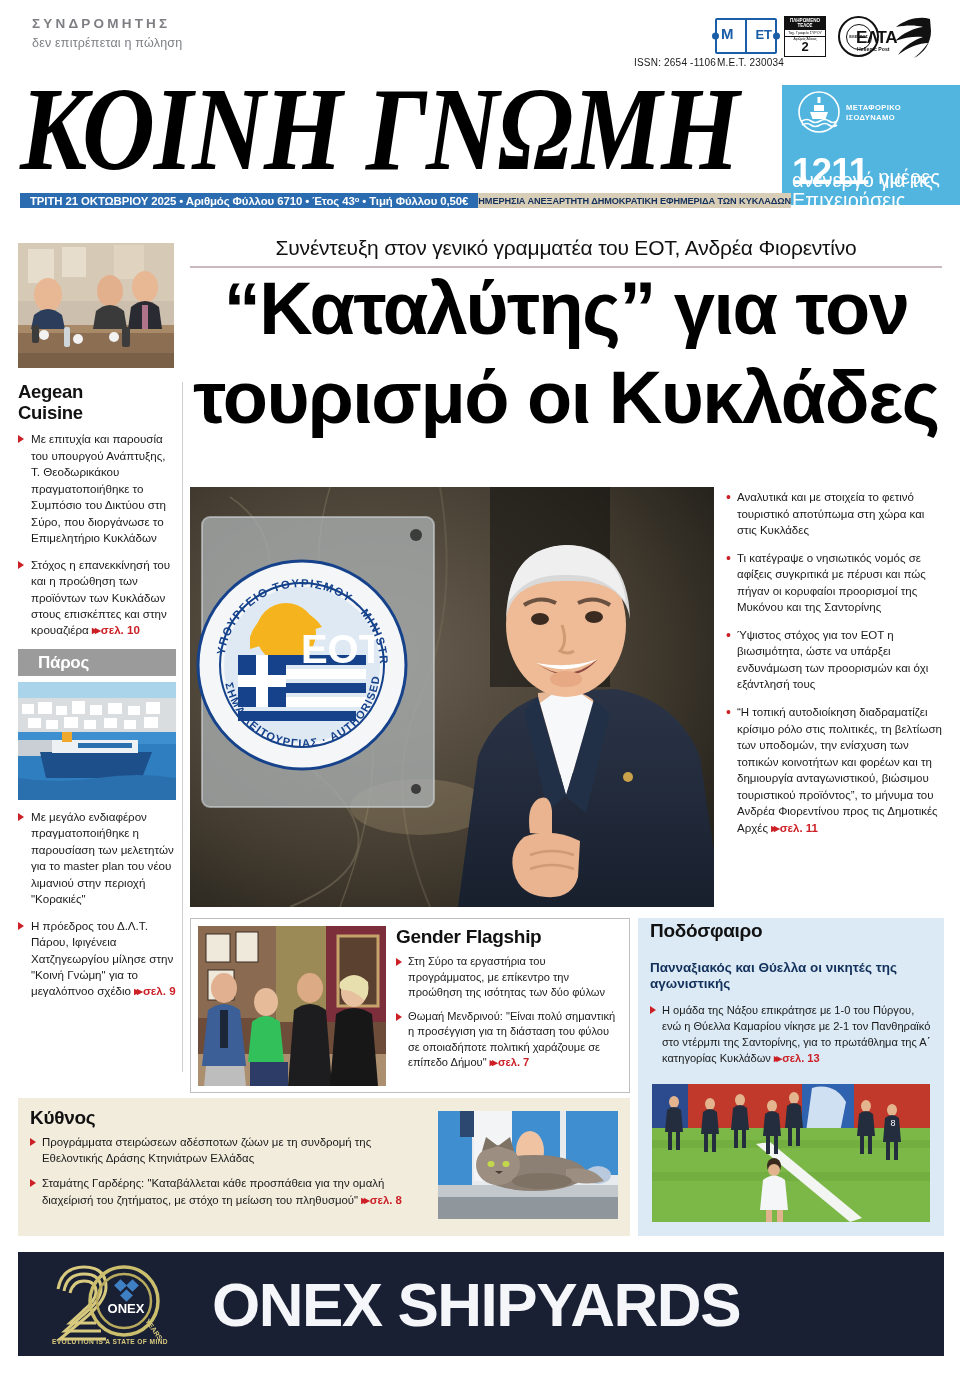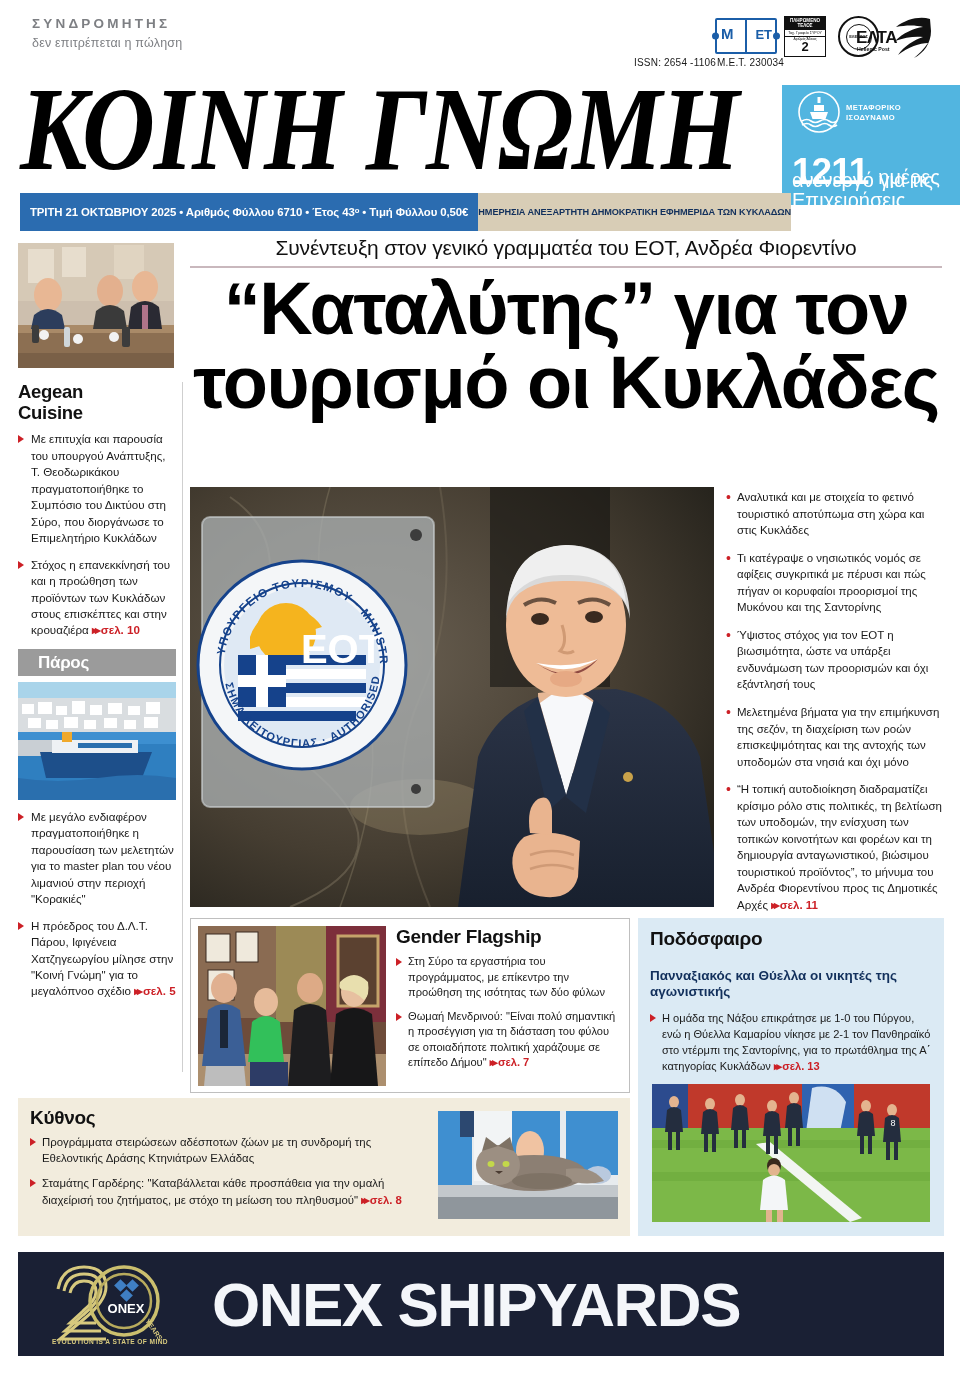--- a/index.html
+++ b/index.html
@@ -96,21 +96,21 @@
     position: absolute; left: 64px; top: 18px; font-size: 7.6px; font-weight: 700;
     letter-spacing: .4px; line-height: 1.3;
   }
   .days-num-row { position: absolute; left: 10px; top: 68px; display: flex; align-items: baseline; gap: 10px; }
   .days-num { font-size: 37px; font-weight: 800; letter-spacing: -1px; line-height: 1; }
   .days-word { font-size: 20px; font-weight: 400; }
   .days-l2 { position: absolute; left: 10px; top: 84px; font-size: 20px; }
   .days-l3 { position: absolute; left: 10px; top: 104px; font-size: 20px; }
 
   
-  .datebar { position: absolute; left: 20px; top: 193px; width: 742px; height: 38px; display: flex; }
+  .datebar { position: absolute; left: 20px; top: 193px; width: 742px; height: 15px; display: flex; }
   .datebar .blue {
     background: #2b6cb0; color: #fff; font-size: 11.4px; font-weight: 700;
     display: flex; align-items: center; padding: 0 10px; letter-spacing: -.1px;
     white-space: nowrap;
   }
   .datebar .tan {
     background: #d8cdb6; color: #12305c; font-size: 9.2px; font-weight: 700;
     display: flex; align-items: center; padding: 0 0; flex: 1; letter-spacing: -.1px;
     white-space: nowrap;
   }
@@ -122,21 +122,21 @@
     font-family: "Liberation Sans", sans-serif; white-space: nowrap;
   }
   .kicker-rule { margin-top: 6px; height: 2px; background: #c9b8bd; width: 100%; }
 
   .headline {
     position: absolute; left: 190px; top: 273px; width: 752px;
     font-family: "Liberation Sans", sans-serif;
     font-weight: 800; font-size: 74px; line-height: .97;
     color: #000; text-align: center; letter-spacing: -1.5px;
   }
-  .headline .l2 { display: block; margin-top: 2px; }
+  .headline .l2 { display: block; margin-top: 17px; }
 
   
   .lead-photo {
     position: absolute; left: 18px; top: 243px; width: 156px; height: 125px;
     overflow: hidden; background: #6c6257;
   }
   .sidebar { position: absolute; left: 18px; top: 382px; width: 158px; }
   .sb-head {
     font-size: 18.5px; font-weight: 800; color: #111; line-height: 1.12;
     letter-spacing: -.3px; margin-bottom: 8px;
@@ -189,21 +189,21 @@
     font-size: 11.1px; line-height: 1.40; color: #1a1a1a; margin-bottom: 8px;
   }
   .gf-right li:before {
     content: ""; position: absolute; left: 0; top: 4px;
     border-left: 6px solid #cc2026; border-top: 4px solid transparent; border-bottom: 4px solid transparent;
   }
 
   
   .fb-box {
     position: absolute; left: 638px; top: 918px; width: 306px; height: 318px;
-    background: #dbeaf4; padding: 10px 12px;
+    background: #dbeaf4; padding: 2px 12px;
   }
   .fb-kicker { font-size: 19px; font-weight: 800; color: #111; letter-spacing: -.3px; }
   .fb-sub { font-size: 13.5px; font-weight: 800; color: #12305c; line-height: 1.22; margin-top: 18px; }
   .fb-box li {
     list-style: none; position: relative; padding-left: 12px;
     font-size: 11.1px; line-height: 1.45; color: #1a1a1a; margin-top: 9px;
   }
   .fb-box li:before {
     content: ""; position: absolute; left: 0; top: 4px;
     border-left: 6px solid #cc2026; border-top: 4px solid transparent; border-bottom: 4px solid transparent;
@@ -388,21 +388,21 @@
         <path d="M22 70 h112 l-10 26 h-96 z" fill="#1d4f8a"></path>
         <rect x="34" y="58" width="86" height="13" fill="#eef1f4"></rect>
         <rect x="44" y="50" width="10" height="10" fill="#f0a92c"></rect>
         <rect x="60" y="61" width="54" height="5" fill="#2a6fae"></rect>
         <path d="M0 96 q40 6 80 0 t78 0 v22 h-158 z" fill="#2a6fae"></path>
       </svg>
     </div>
     <ul class="bullets">
       <li><span>Με μεγάλο ενδιαφέρον πραγματοποιήθηκε η παρουσίαση των μελετητών για το master plan του νέου λιμανιού στην περιοχή "Κορακιές"</span></li>
       <li><span>Η πρόεδρος του Δ.Λ.Τ. Πάρου, Ιφιγένεια Χατζηγεωργίου μίλησε στην "Κοινή Γνώμη" για το μεγαλόπνοο σχέδιο</span>
-        <span class="page-ref"><span class="arr">▸▸</span><span>σελ. 5</span></span>
+        <span class="page-ref"><span class="arr">▸▸</span><span>σελ. 9</span></span>
       </li>
     </ul>
   </div>
 
   <div class="main-photo">
     <svg viewBox="0 0 524 420" width="524" height="420">
       <defs>
         <radialGradient id="marble" cx="35%" cy="40%" r="80%">
           <stop offset="0%" stop-color="#6a6052"></stop>
             <stop offset="60%" stop-color="#453d31"></stop>
@@ -474,21 +474,20 @@
         <path d="M52 362 q22 -8 44 0" stroke="#cf9a76" stroke-width="2.5" fill="none"></path>
         <circle cx="150" cy="270" r="5" fill="#c9a24a"></circle>
       </g>
     </svg>
   </div>
 
   <ul class="right-col">
     <li><span>Αναλυτικά και με στοιχεία το φετινό τουριστικό αποτύπωμα στη χώρα και στις Κυκλάδες</span></li>
     <li><span>Τι κατέγραψε ο νησιωτικός νομός σε αφίξεις συγκριτικά με πέρυσι και πώς πήγαν οι κορυφαίοι προορισμοί της Μυκόνου και της Σαντορίνης</span></li>
     <li><span>Ύψιστος στόχος για τον ΕΟΤ η βιωσιμότητα, ώστε να υπάρξει ενδυνάμωση των προορισμών και όχι εξάντλησή τους</span></li>
-    <li><span>Μελετημένα βήματα για την επιμήκυνση της σεζόν, τη διαχείριση των ροών επισκεψιμότητας και της αντοχής των υποδομών στα νησιά και όχι μόνο</span></li>
     <li><span>“Η τοπική αυτοδιοίκηση διαδραματίζει κρίσιμο ρόλο στις πολιτικές, τη βελτίωση των υποδομών, την ενίσχυση των τοπικών κοινοτήτων και φορέων και τη δημιουργία ανταγωνιστικού, βιώσιμου τουριστικού προϊόντος”, το μήνυμα του Ανδρέα Φιορεντίνου προς τις Δημοτικές Αρχές</span>
       <span class="page-ref"><span class="arr">▸▸</span><span>σελ. 11</span></span>
     </li>
   </ul>
 
   <div class="gf-box">
     <div class="gf-photo">
       <svg viewBox="0 0 188 160" width="188" height="160">
         <rect width="188" height="160" fill="#6e4c3a"></rect>
         <rect x="0" y="0" width="78" height="92" fill="#8a6b52"></rect>

